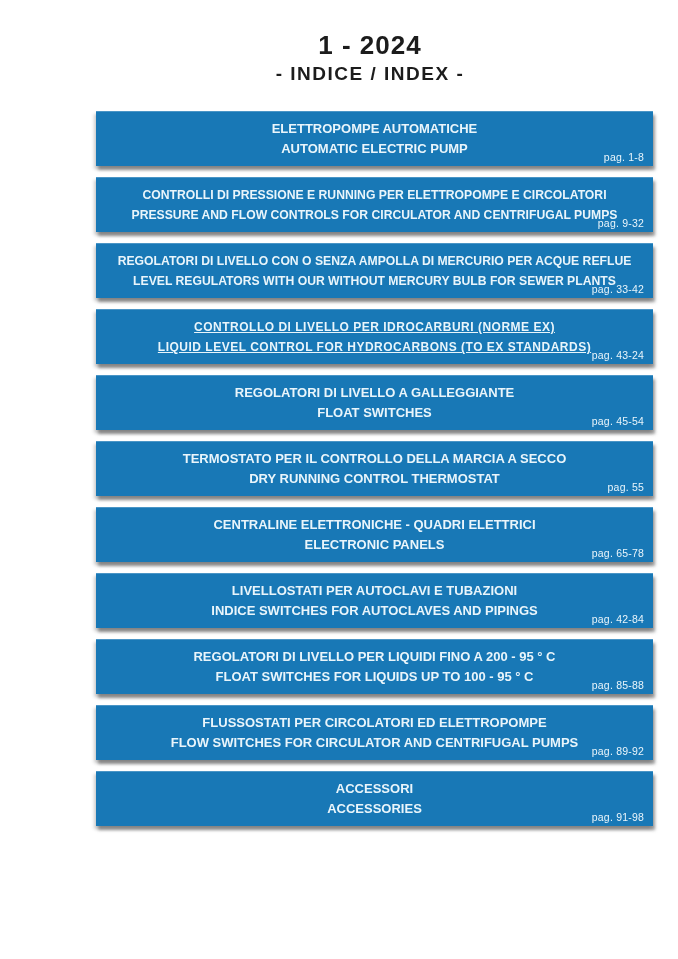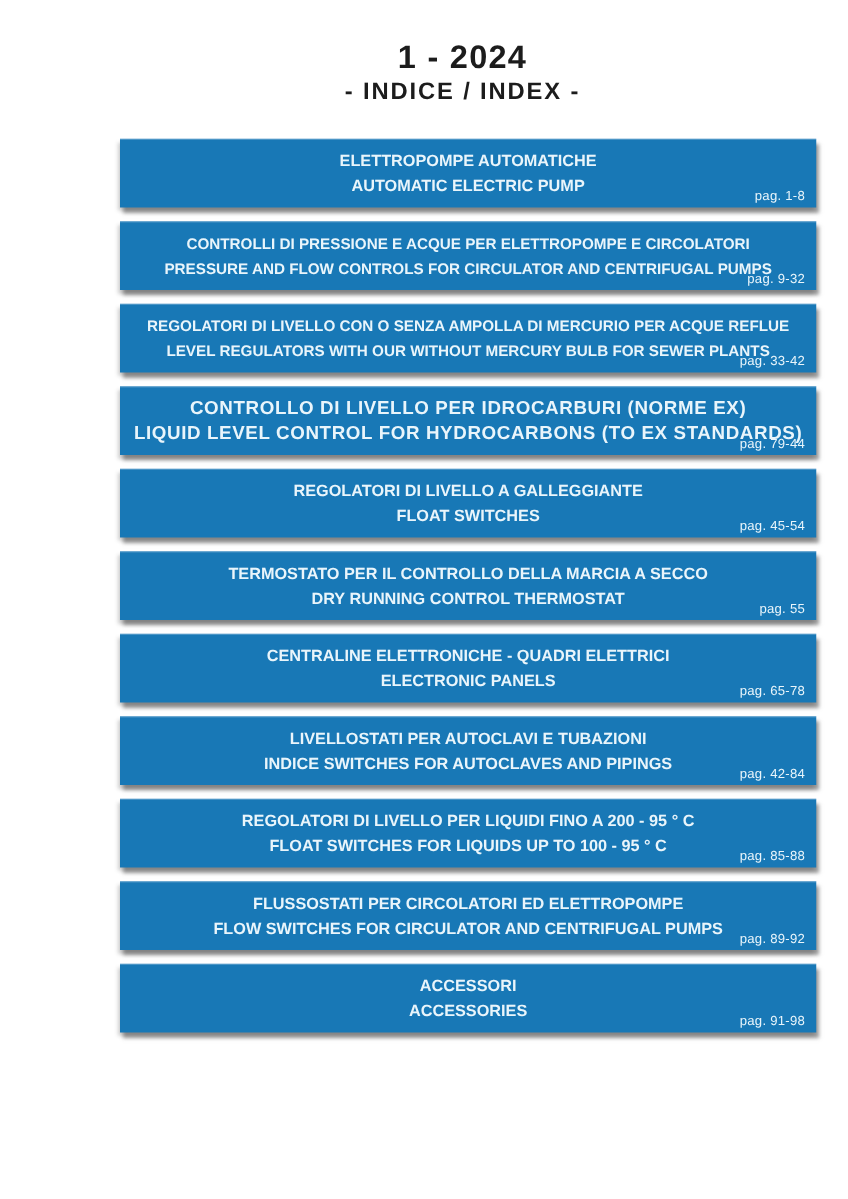--- a/index.html
+++ b/index.html
@@ -60,22 +60,23 @@
     white-space: nowrap;
     text-align: center;
   }
   
   .bar:nth-child(2) .line,
   .bar:nth-child(3) .line {
     font-size: 12.2px;
   }
   
   .bar:nth-child(4) .line {
-    font-size: 15px;
+    font-size: 12px;
     letter-spacing: 0.5px;
+    text-decoration: underline;
   }
   .pag {
     position: absolute;
     right: 9px;
     bottom: 3px;
     font-size: 10.5px;
     font-weight: normal;
     letter-spacing: 0.2px;
   }
 </style>
@@ -87,33 +88,33 @@
     <div class="edition">1 - 2024</div>
     <div class="idx">- INDICE / INDEX -</div>
   </div>
   <div class="list" id="index-list">
       <div class="bar">
         <div class="line">ELETTROPOMPE AUTOMATICHE</div>
         <div class="line">AUTOMATIC ELECTRIC PUMP</div>
         <div class="pag">pag. 1-8</div>
       </div>
       <div class="bar">
-        <div class="line">CONTROLLI DI PRESSIONE E ACQUE PER ELETTROPOMPE E CIRCOLATORI</div>
+        <div class="line">CONTROLLI DI PRESSIONE E RUNNING PER ELETTROPOMPE E CIRCOLATORI</div>
         <div class="line">PRESSURE AND FLOW CONTROLS FOR CIRCULATOR AND CENTRIFUGAL PUMPS</div>
         <div class="pag">pag. 9-32</div>
       </div>
       <div class="bar">
         <div class="line">REGOLATORI DI LIVELLO CON O SENZA AMPOLLA DI MERCURIO PER ACQUE REFLUE</div>
         <div class="line">LEVEL REGULATORS WITH OUR WITHOUT MERCURY BULB FOR SEWER PLANTS</div>
         <div class="pag">pag. 33-42</div>
       </div>
       <div class="bar">
         <div class="line">CONTROLLO DI LIVELLO PER IDROCARBURI (NORME EX)</div>
         <div class="line">LIQUID LEVEL CONTROL FOR HYDROCARBONS (TO EX STANDARDS)</div>
-        <div class="pag">pag. 79-44</div>
+        <div class="pag">pag. 43-24</div>
       </div>
       <div class="bar">
         <div class="line">REGOLATORI DI LIVELLO A GALLEGGIANTE</div>
         <div class="line">FLOAT SWITCHES</div>
         <div class="pag">pag. 45-54</div>
       </div>
       <div class="bar">
         <div class="line">TERMOSTATO PER IL CONTROLLO DELLA MARCIA A SECCO</div>
         <div class="line">DRY RUNNING CONTROL THERMOSTAT</div>
         <div class="pag">pag. 55</div>

